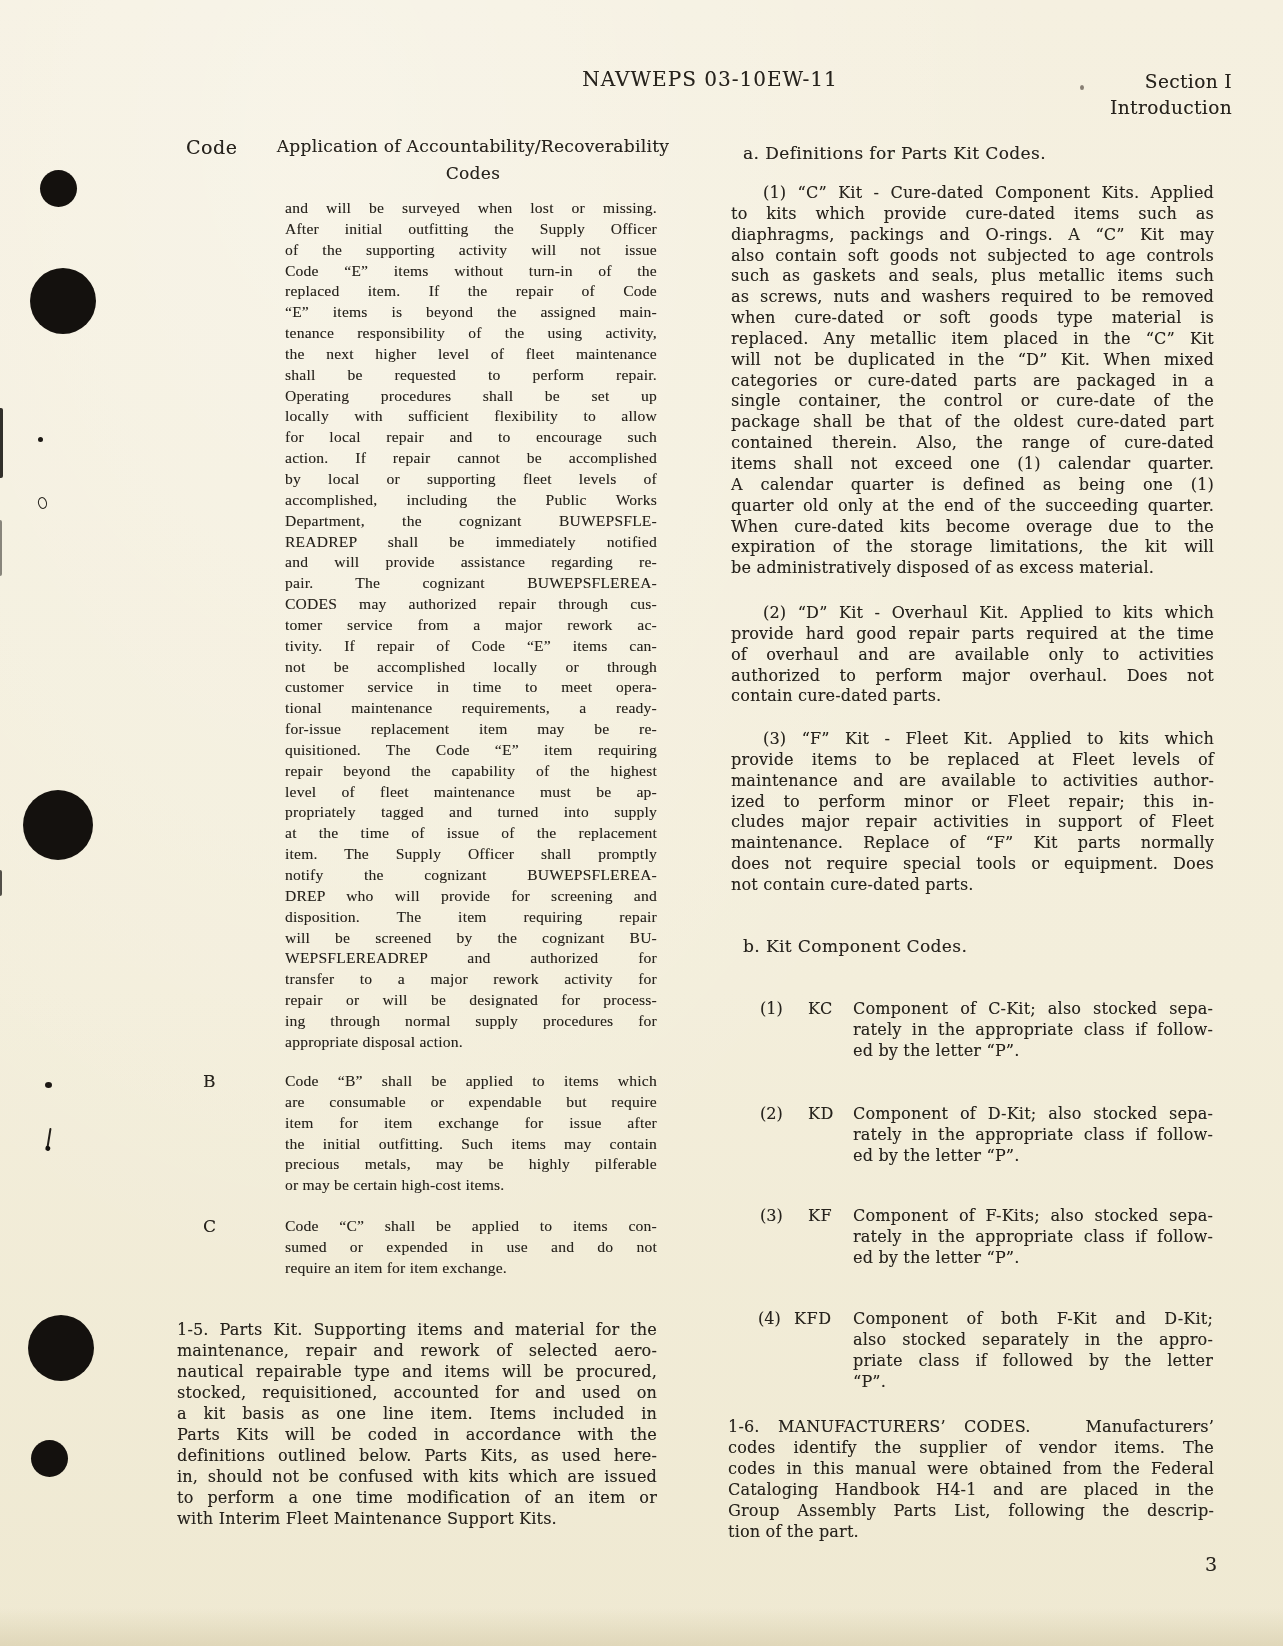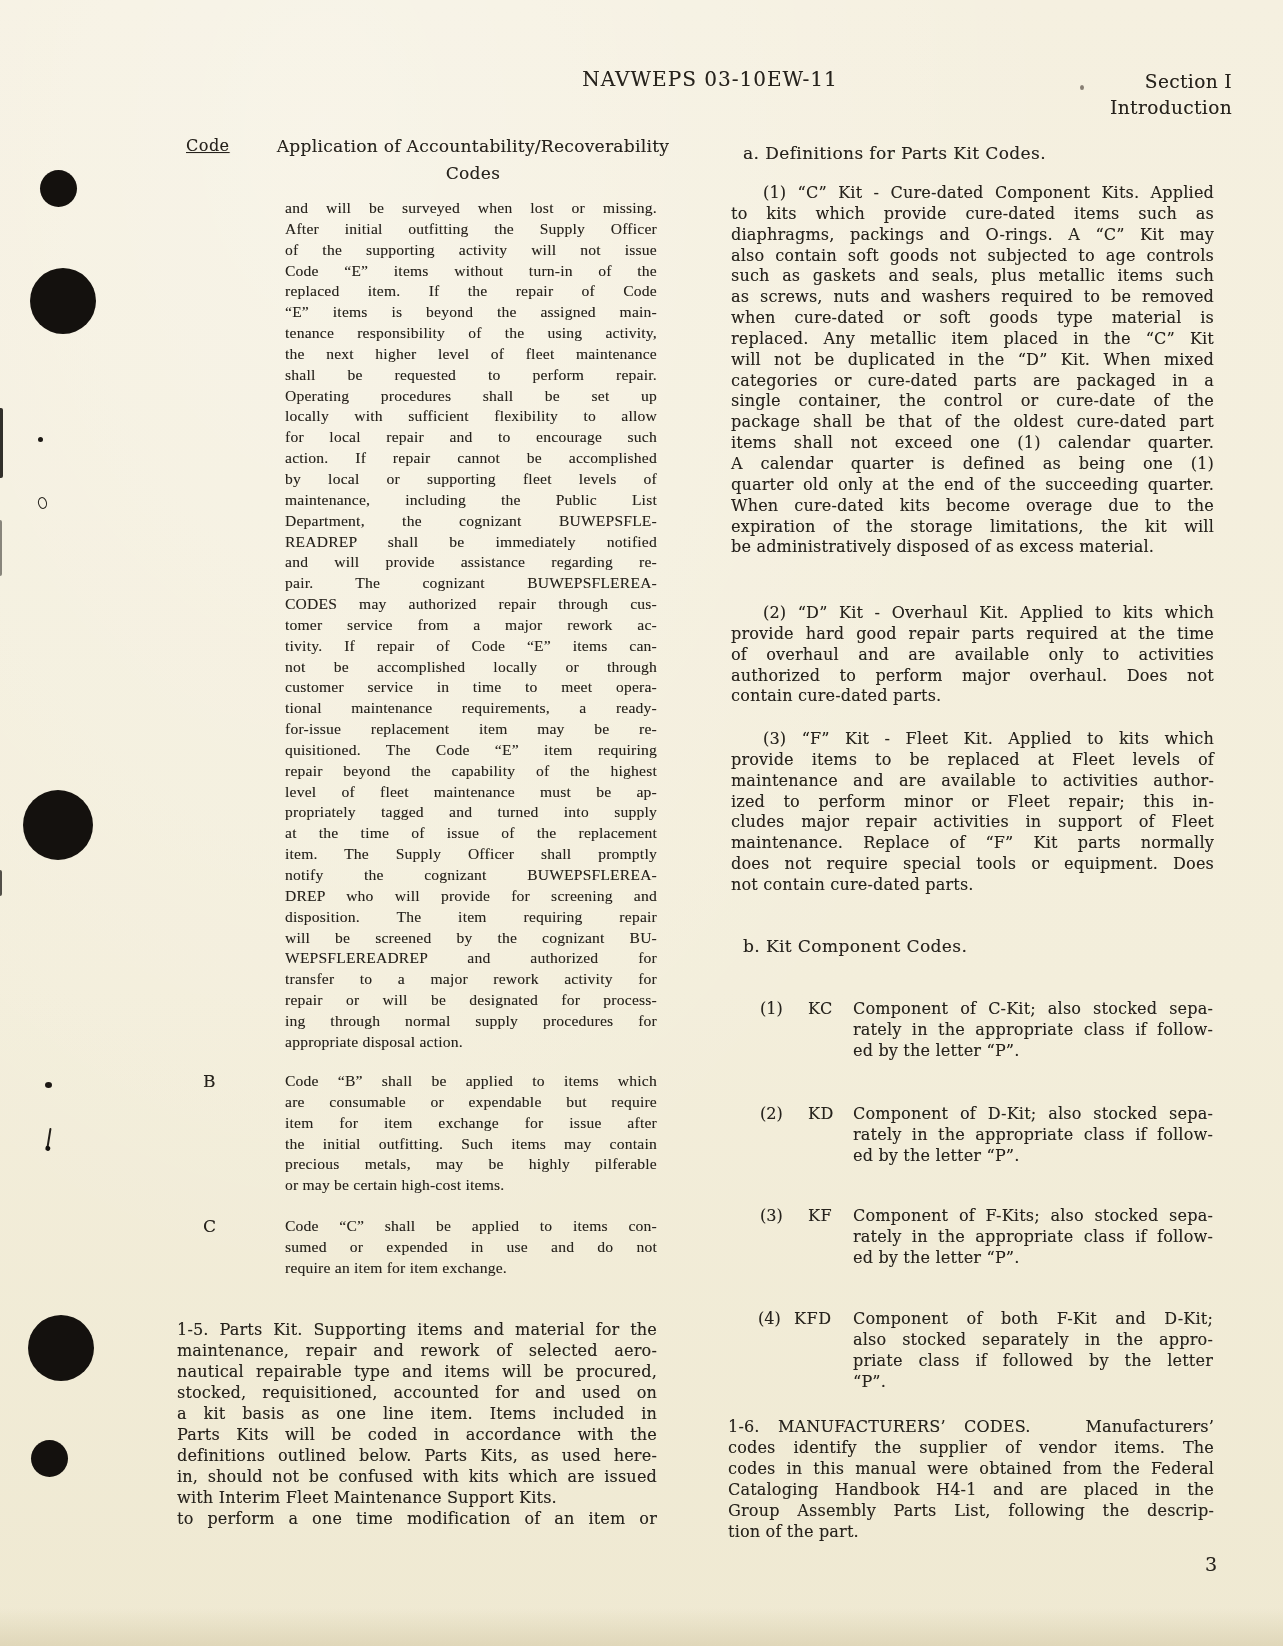--- a/index.html
+++ b/index.html
@@ -31,21 +31,21 @@
   .para .tl.last{text-align-last:left;}
   .indent-first .tl:first-child{text-indent:32px;}
   .lc-body{font-size:15.5px;line-height:20.85px;letter-spacing:0.25px;font-family:Liberation Serif, serif;}
   .rc-body{font-size:16px;line-height:20.85px;letter-spacing:0.2px;}
   .wide-body{font-size:16px;line-height:21px;letter-spacing:0.2px;}
   .heading{font-size:17px;letter-spacing:0.4px;white-space:nowrap;}
   
   .doc-number{font-size:20px;letter-spacing:1px;text-align:center;white-space:nowrap;}
   .section-block{font-size:18.5px;line-height:26px;text-align:right;letter-spacing:0.4px;}
   .lc-header-title{font-size:17px;line-height:26.5px;text-align:center;letter-spacing:0.3px;}
-  .code-col-label{font-size:16px;letter-spacing:0.5px;text-decoration:underline;}
+  .code-col-label{font-size:19px;letter-spacing:0.5px;}
   .side-label{font-size:17px;letter-spacing:0.5px;}
   .page-number{font-size:19px;}
   
   .comp-row{position:absolute;width:483px;}
   .comp-row .num{position:absolute;left:29px;top:0;font-size:16px;}
   .comp-row .code{position:absolute;left:77px;top:0;font-size:16px;letter-spacing:0.6px;}
   .comp-row.e4 .num{left:27px;}
   .comp-row.e4 .code{left:63px;}
   .comp-row .comp-lines{margin-left:122px;width:360px;font-size:16px;line-height:20.85px;letter-spacing:0.2px;}
   
@@ -83,21 +83,21 @@
       <div class="tl">replaced item. If the repair of Code</div>
       <div class="tl">“E” items is beyond the assigned main-</div>
       <div class="tl">tenance responsibility of the using activity,</div>
       <div class="tl">the next higher level of fleet maintenance</div>
       <div class="tl">shall be requested to perform repair.</div>
       <div class="tl">Operating procedures shall be set up</div>
       <div class="tl">locally with sufficient flexibility to allow</div>
       <div class="tl">for local repair and to encourage such</div>
       <div class="tl">action. If repair cannot be accomplished</div>
       <div class="tl">by local or supporting fleet levels of</div>
-      <div class="tl">maintenance, including the Public List</div>
+      <div class="tl">accomplished, including the Public Works</div>
       <div class="tl">Department, the cognizant BUWEPSFLE-</div>
       <div class="tl">READREP shall be immediately notified</div>
       <div class="tl">and will provide assistance regarding re-</div>
       <div class="tl">pair. The cognizant BUWEPSFLEREA-</div>
       <div class="tl">CODES may authorized repair through cus-</div>
       <div class="tl">tomer service from a major rework ac-</div>
       <div class="tl">tivity. If repair of Code “E” items can-</div>
       <div class="tl">not be accomplished locally or through</div>
       <div class="tl">customer service in time to meet opera-</div>
       <div class="tl">tional maintenance requirements, a ready-</div>
@@ -138,39 +138,40 @@
 
   <div class="para wide-body" style="left:177px;top:1319px;width:480px;">
       <div class="tl">1-5. Parts Kit. Supporting items and material for the</div>
       <div class="tl">maintenance, repair and rework of selected aero-</div>
       <div class="tl">nautical repairable type and items will be procured,</div>
       <div class="tl">stocked, requisitioned, accounted for and used on</div>
       <div class="tl">a kit basis as one line item. Items included in</div>
       <div class="tl">Parts Kits will be coded in accordance with the</div>
       <div class="tl">definitions outlined below. Parts Kits, as used here-</div>
       <div class="tl">in, should not be confused with kits which are issued</div>
+      <div class="tl">to perform a one time modification of an item or</div>
       <div class="tl last">with Interim Fleet Maintenance Support Kits.</div>
-      <div class="tl">to perform a one time modification of an item or</div>
     </div>
 
   <div class="abs heading" style="left:743px;top:143px;">a. Definitions for Parts Kit Codes.</div>
 
   <div class="para rc-body indent-first" style="left:731px;top:183px;width:483px;">
       <div class="tl">(1) “C” Kit - Cure-dated Component Kits. Applied</div>
       <div class="tl">to kits which provide cure-dated items such as</div>
       <div class="tl">diaphragms, packings and O-rings. A “C” Kit may</div>
       <div class="tl">also contain soft goods not subjected to age controls</div>
       <div class="tl">such as gaskets and seals, plus metallic items such</div>
       <div class="tl">as screws, nuts and washers required to be removed</div>
       <div class="tl">when cure-dated or soft goods type material is</div>
       <div class="tl">replaced. Any metallic item placed in the “C” Kit</div>
       <div class="tl">will not be duplicated in the “D” Kit. When mixed</div>
       <div class="tl">categories or cure-dated parts are packaged in a</div>
       <div class="tl">single container, the control or cure-date of the</div>
       <div class="tl">package shall be that of the oldest cure-dated part</div>
+      <div class="tl">contained therein. Also, the range of cure-dated</div>
       <div class="tl">items shall not exceed one (1) calendar quarter.</div>
       <div class="tl">A calendar quarter is defined as being one (1)</div>
       <div class="tl">quarter old only at the end of the succeeding quarter.</div>
       <div class="tl">When cure-dated kits become overage due to the</div>
       <div class="tl">expiration of the storage limitations, the kit will</div>
       <div class="tl last">be administratively disposed of as excess material.</div>
     </div>
 
   <div class="para rc-body indent-first" style="left:731px;top:603px;width:483px;">
       <div class="tl">(2) “D” Kit - Overhaul Kit. Applied to kits which</div>

